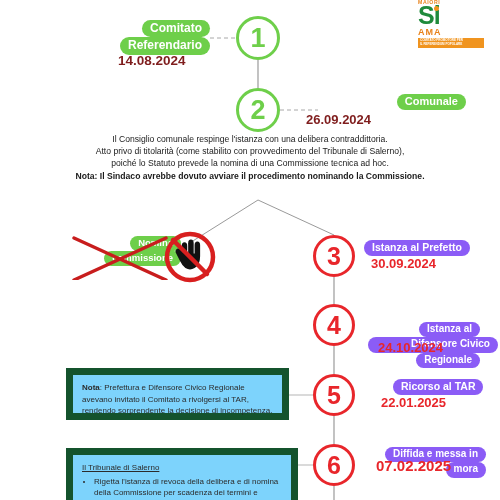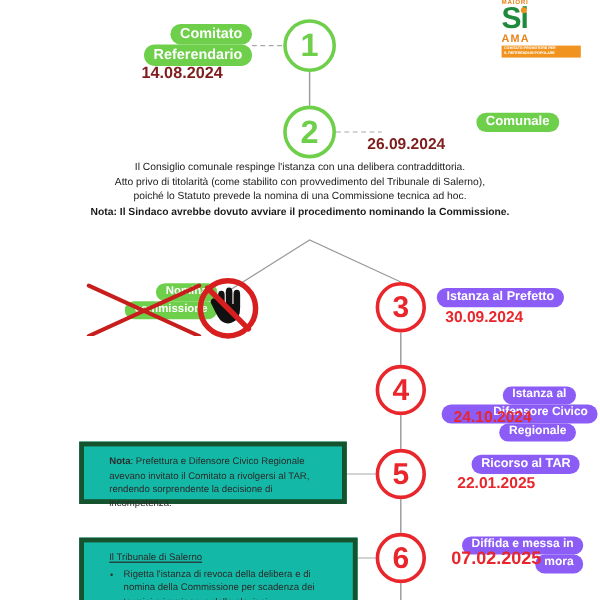--- a/index.html
+++ b/index.html
@@ -60,25 +60,25 @@
   
   #para{
     position:absolute;left:52px;top:133px;width:396px;
     text-align:center;font-size:8.6px;line-height:1.42;color:#1a1a1a;
   }
   #para .b{font-weight:bold;}
 
   
   .notebox{
     position:absolute;
-    border:4px solid #14532d;
-    background:#14b8a6;
+    border:7px solid #14532d;
+    background:#7dd3fc;
     box-sizing:border-box;
     font-size:8px;line-height:1.45;color:#2b2b2b;
-    padding:7px 21px;
+    padding:7px 9px;
   }
   .notebox b{font-weight:bold;}
   .notebox .hd{text-decoration:underline;margin-bottom:2px;display:block;}
   .notebox ul{margin:0;padding-left:12px;}
   .notebox li{margin:0;}
 
   
   #nomina-wrap{position:absolute;left:66px;top:236px;width:115px;height:44px;}
   #nomina-wrap .pill{position:static;}
   #nomina-wrap .ln{font-size:9.5px;}

